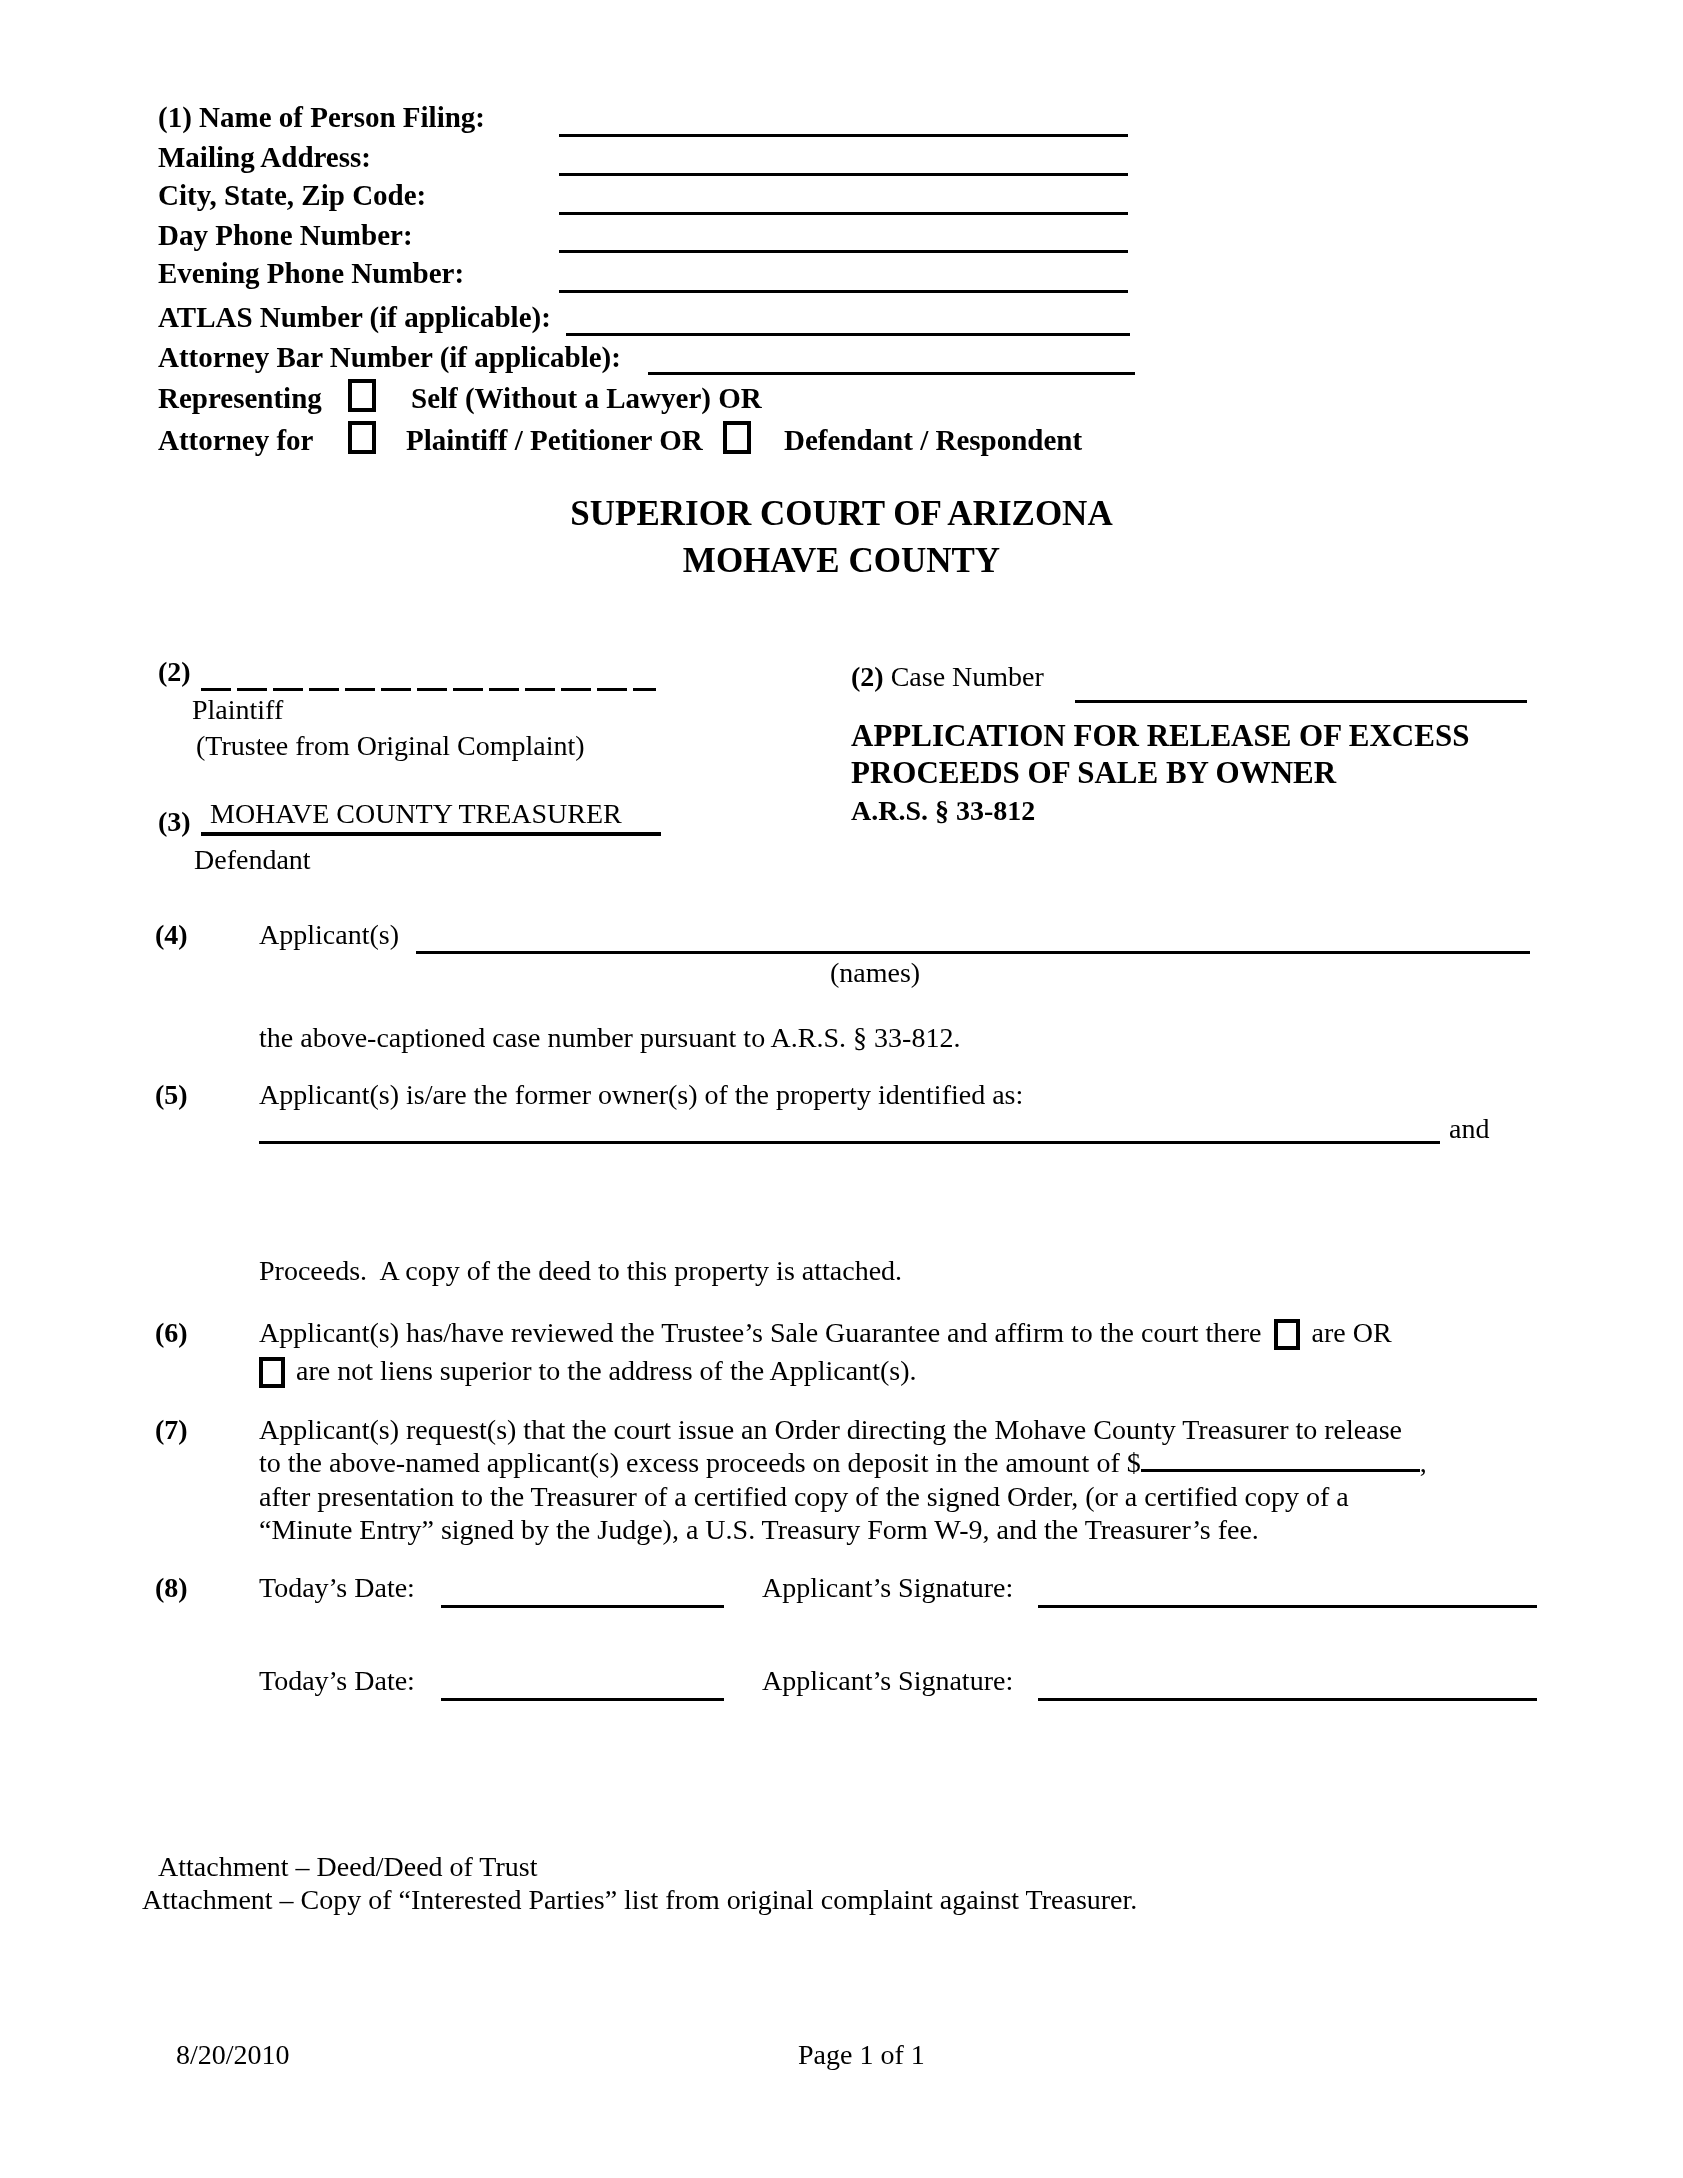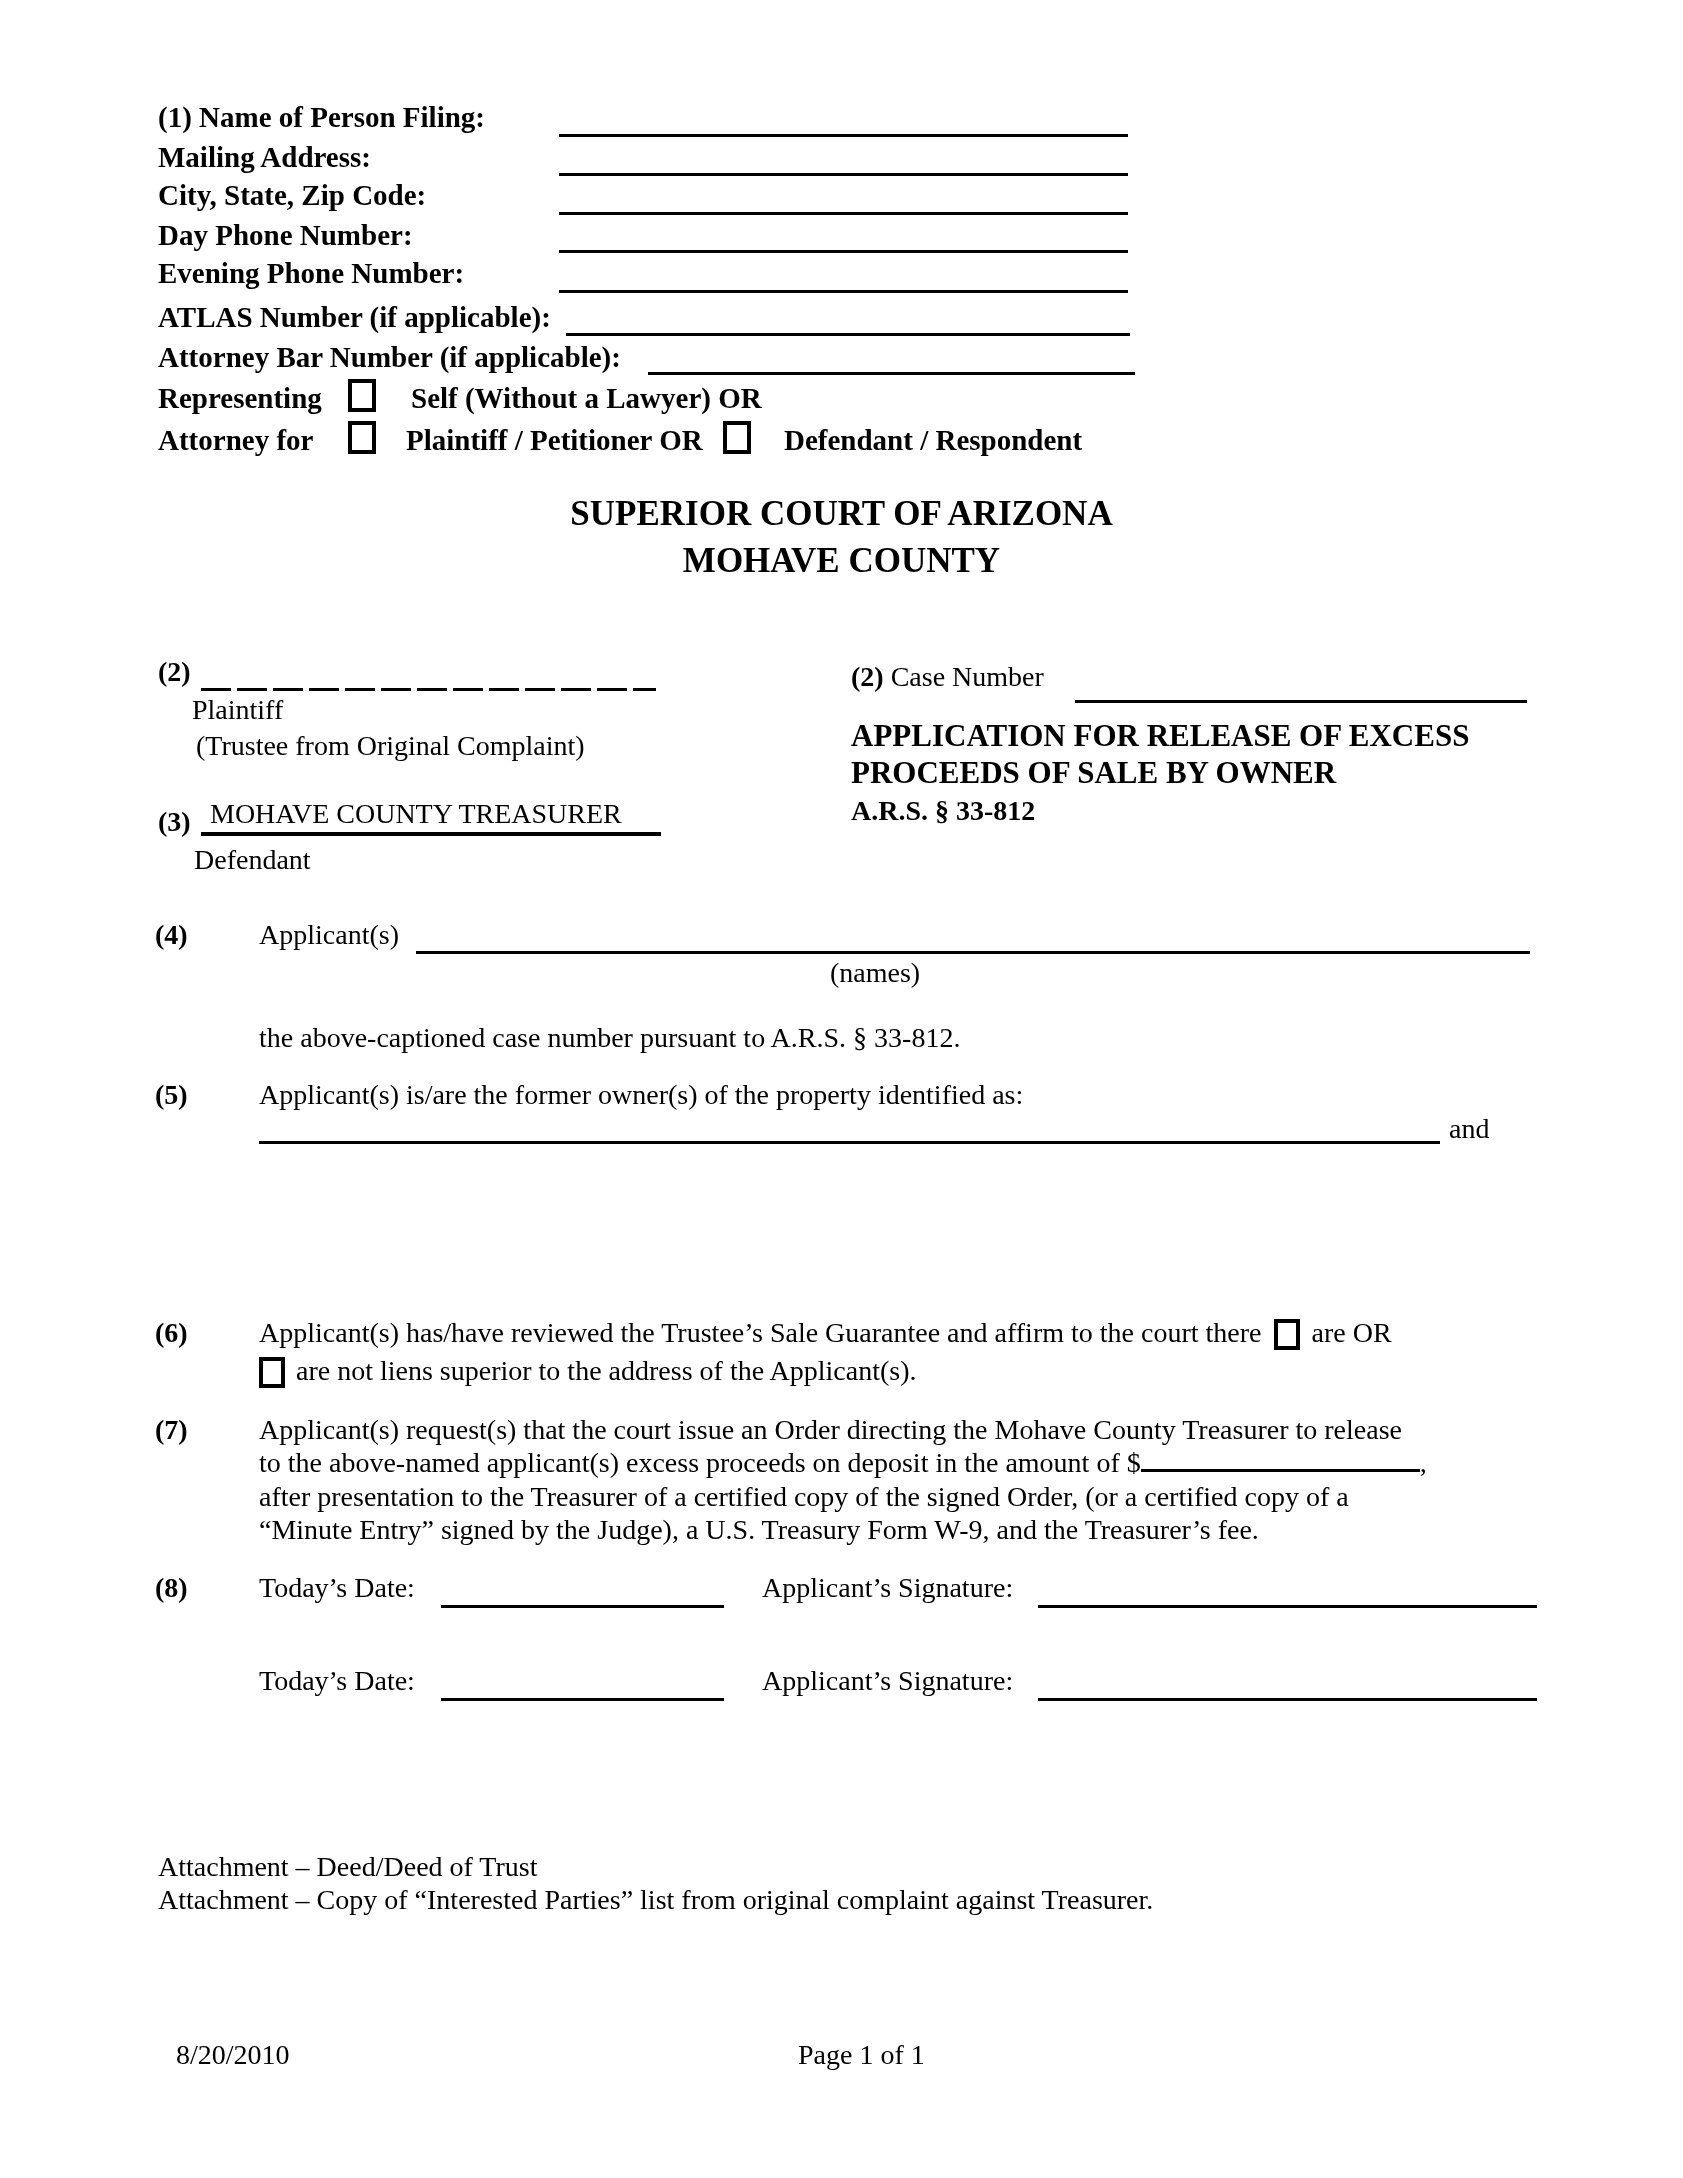--- a/index.html
+++ b/index.html
@@ -83,20 +83,21 @@
   <div class="abs b f28" style="left:155px; top:919px">(4)</div>
   <div class="abs f28" style="left:259px; top:919px">Applicant(s)</div>
   <div class="line" style="left:416px; top:951px; width:1114px"></div>
   <div class="abs f28" style="left:830px; top:957px">(names)</div>
   <div class="abs f28" style="left:259px; top:1022px">the above-captioned case number pursuant to A.R.S. § 33-812.</div>
 
   <div class="abs b f28" style="left:155px; top:1079px">(5)</div>
   <div class="abs f28" style="left:259px; top:1079px">Applicant(s) is/are the former owner(s) of the property identified as:</div>
   <div class="line" style="left:259px; top:1141px; width:1181px"></div>
   <div class="abs f28" style="left:1449px; top:1113px">and</div>
+  <div class="abs f28" style="left:259px; top:1255px">Proceeds.&nbsp; A copy of the deed to this property is attached.</div>
 
   <div class="abs b f28" style="left:155px; top:1317px">(6)</div>
   <div class="abs f28" style="left:259px; top:1317px"><span>Applicant(s) has/have reviewed the Trustee’s Sale Guarantee and affirm to the court there</span><span class="cbi"></span><span>are OR</span></div>
   <div class="abs f28" style="left:259px; top:1355px"><span class="cbi" style="margin-left:0"></span><span>are not liens superior to the address of the Applicant(s).</span></div>
 
   <div class="abs b f28" style="left:155px; top:1414px">(7)</div>
   <div class="abs f28" style="left:259px; top:1414px">Applicant(s) request(s) that the court issue an Order directing the Mohave County Treasurer to release</div>
   <div class="abs f28" style="left:259px; top:1447px"><span>to the above-named applicant(s) excess proceeds on deposit in the amount of $</span><span class="uline" style="width:279px"></span><span>,</span></div>
   <div class="abs f28" style="left:259px; top:1481px">after presentation to the Treasurer of a certified copy of the signed Order, (or a certified copy of a</div>
   <div class="abs f28" style="left:259px; top:1514px">“Minute Entry” signed by the Judge), a U.S. Treasury Form W-9, and the Treasurer’s fee.</div>
@@ -106,19 +107,19 @@
   <div class="line" style="left:441px; top:1605px; width:283px"></div>
   <div class="abs f28" style="left:762px; top:1572px">Applicant’s Signature:</div>
   <div class="line" style="left:1038px; top:1605px; width:499px"></div>
 
   <div class="abs f28" style="left:259px; top:1665px">Today’s Date:</div>
   <div class="line" style="left:441px; top:1698px; width:283px"></div>
   <div class="abs f28" style="left:762px; top:1665px">Applicant’s Signature:</div>
   <div class="line" style="left:1038px; top:1698px; width:499px"></div>
 
   <div class="abs f28" style="left:158px; top:1851px">Attachment – Deed/Deed of Trust</div>
-  <div class="abs f28" style="left:158px; top:1884px">Attachment – Copy of “Interested Parties” list from original complaint against Treasurer.</div>
+  <div class="abs f28" style="left:142px; top:1884px">Attachment – Copy of “Interested Parties” list from original complaint against Treasurer.</div>
 
   <div class="abs f28" style="left:176px; top:2039px">8/20/2010</div>
   <div class="abs f28" style="left:798px; top:2039px">Page 1 of 1</div>
 
 </div>
 
 
 </body></html>

